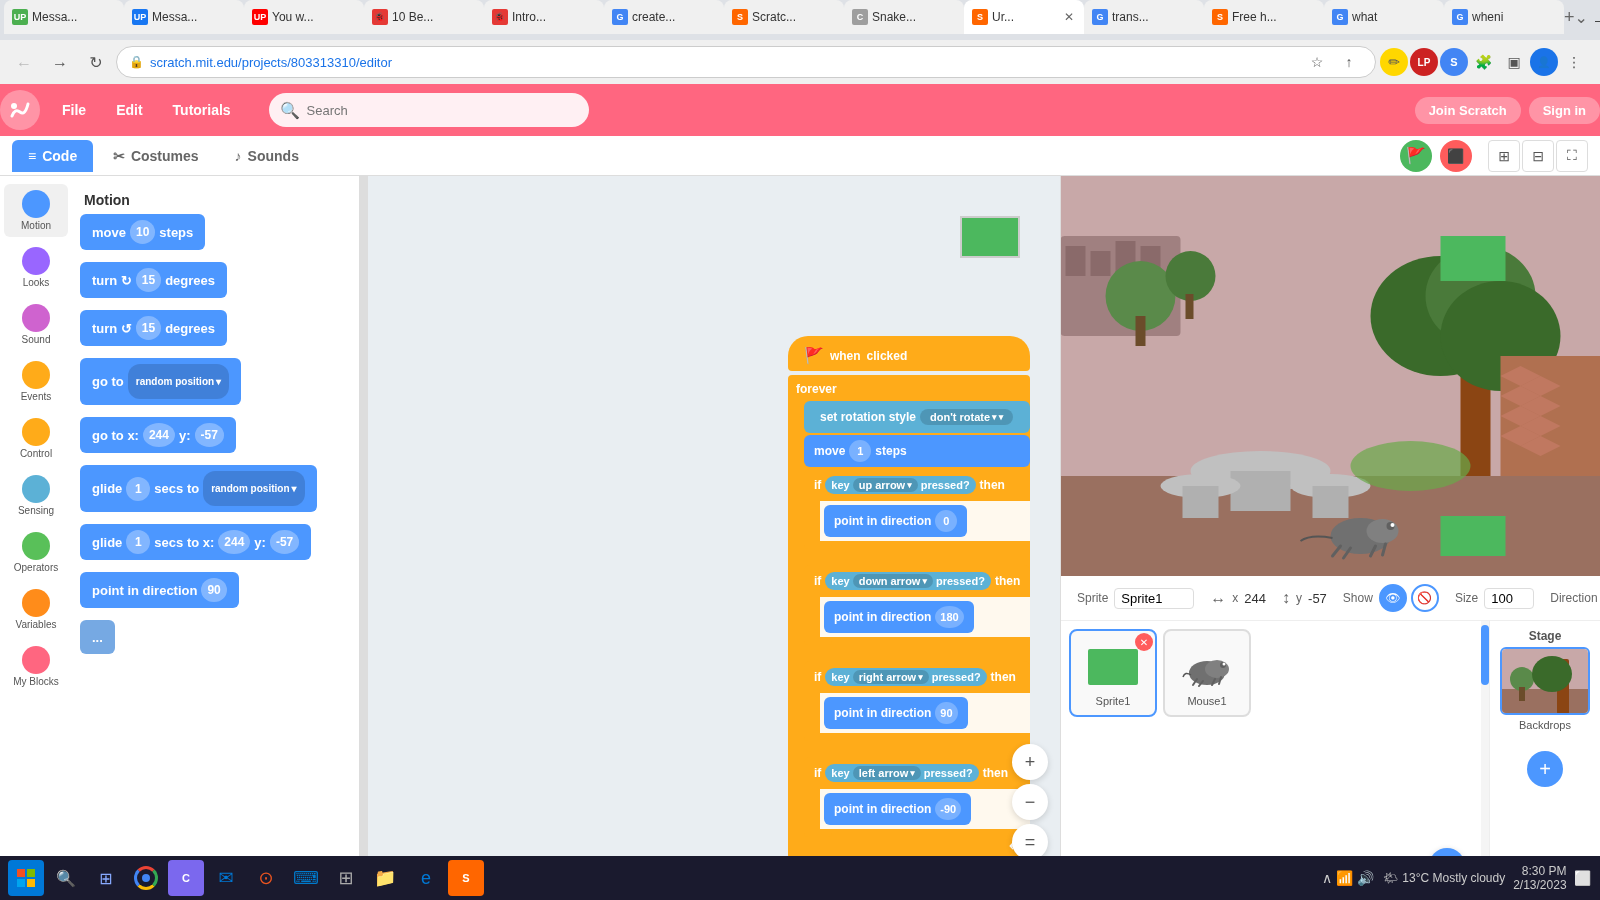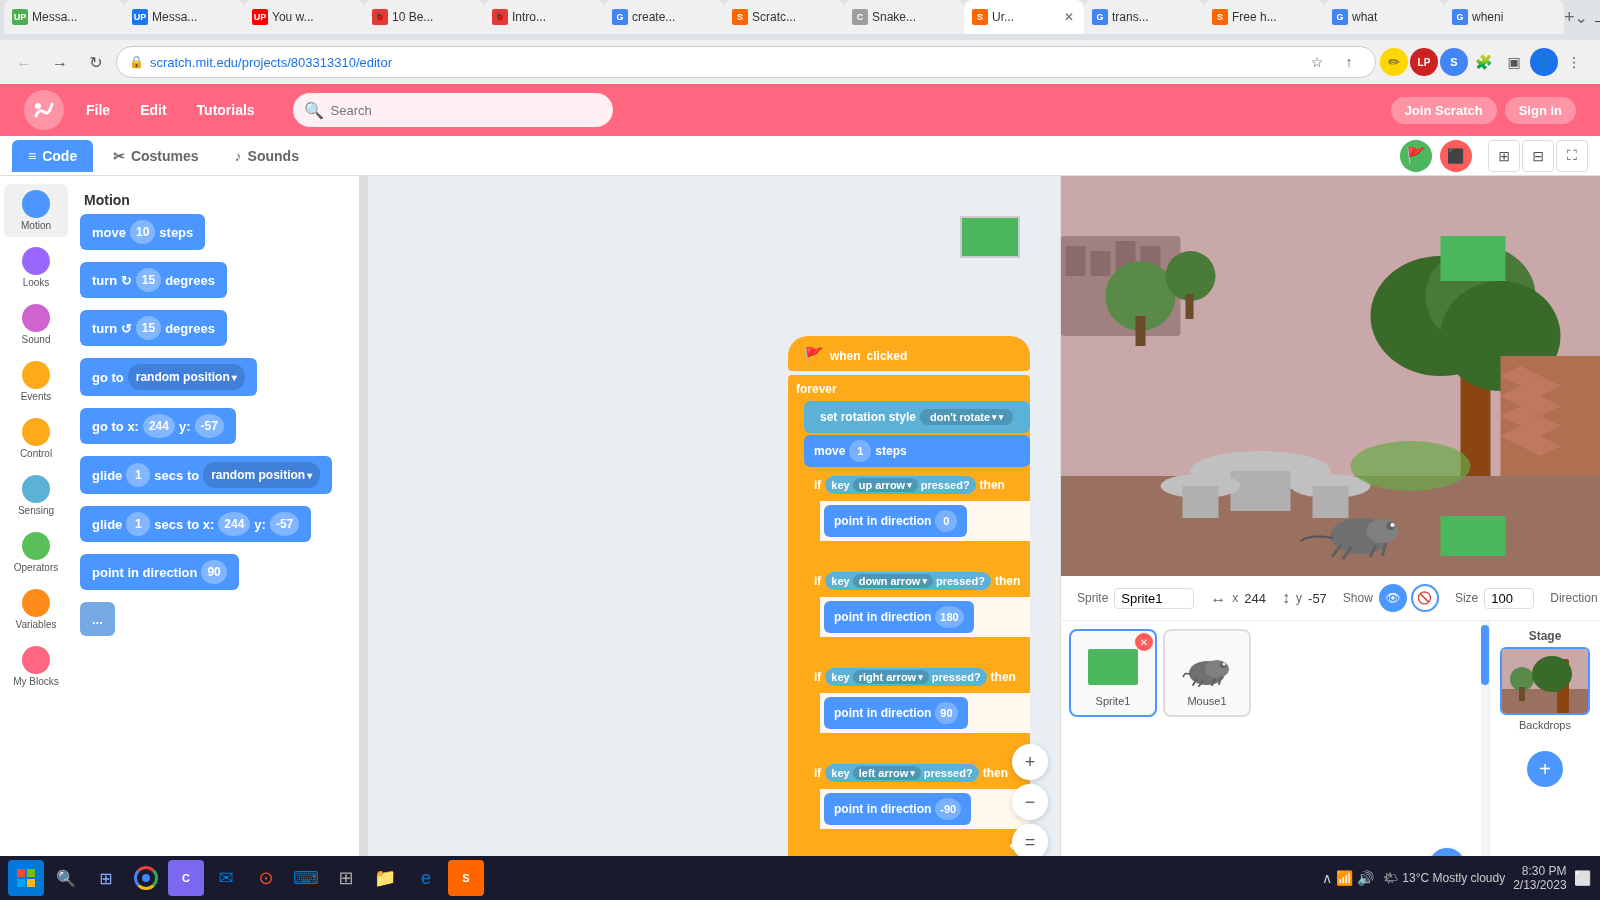--- a/index.html
+++ b/index.html
@@ -26,21 +26,21 @@
     .nav-btn.disabled { color: #bbb; cursor: default; }
     .url-bar { flex: 1; height: 32px; background: #fff; border: 1px solid #ccc; border-radius: 20px; display: flex; align-items: center; padding: 0 12px; gap: 6px; font-size: 13px; color: #333; }
     .url-lock { color: #555; font-size: 12px; }
     .url-text { flex: 1; font-size: 13px; color: #1a73e8; }
     .url-actions { display: flex; gap: 4px; }
     .url-action-btn { width: 28px; height: 28px; display: flex; align-items: center; justify-content: center; color: #555; font-size: 14px; cursor: pointer; border-radius: 50%; }
     .toolbar-extensions { display: flex; gap: 2px; align-items: center; padding-right: 4px; }
     .ext-btn { width: 28px; height: 28px; border-radius: 50%; display: flex; align-items: center; justify-content: center; cursor: pointer; font-size: 14px; color: #555; }
 
     
-    .scratch-header { height: 52px; background: #ff6680; display: flex; align-items: center; padding: 0 24px; gap: 8px; }
+    .scratch-header { height: 52px; background: #ff6680; display: flex; align-items: center; padding: 0 0; gap: 8px; }
     .scratch-logo { display: flex; align-items: center; gap: 6px; }
     .scratch-nav { display: flex; gap: 2px; }
     .scratch-nav-item { padding: 6px 14px; color: white; font-size: 14px; font-weight: 600; border-radius: 6px; cursor: pointer; }
     .scratch-search { flex: 1; max-width: 320px; margin-left: 16px; height: 34px; background: rgba(255,255,255,0.9); border-radius: 20px; display: flex; align-items: center; padding: 0 12px; gap: 6px; }
     .scratch-search input { border: none; outline: none; background: transparent; font-size: 13px; flex: 1; }
     .scratch-right { display: flex; align-items: center; gap: 8px; margin-left: auto; }
     .scratch-btn { padding: 6px 14px; background: rgba(255,255,255,0.3); color: white; font-size: 13px; font-weight: 600; border-radius: 20px; cursor: pointer; }
     .editor-tabs { height: 40px; background: #fff; display: flex; align-items: center; padding: 0 12px; gap: 4px; border-bottom: 1px solid #ddd; }
     .editor-tab { display: flex; align-items: center; gap: 6px; padding: 8px 16px; border-radius: 6px 6px 0 0; font-size: 14px; font-weight: 600; cursor: pointer; }
     .editor-tab.active { background: #4c97ff; color: white; }
@@ -60,21 +60,21 @@
     .block-categories { width: 72px; background: #fff; display: flex; flex-direction: column; align-items: center; padding: 8px 0; gap: 4px; overflow-y: auto; }
     .block-cat { display: flex; flex-direction: column; align-items: center; gap: 2px; cursor: pointer; padding: 6px 4px; border-radius: 6px; width: 64px; }
     .block-cat.active { background: #f0f0f0; }
     .block-cat-dot { width: 28px; height: 28px; border-radius: 50%; }
     .block-cat-label { font-size: 10px; color: #555; text-align: center; }
     .block-list { flex: 1; padding: 8px; overflow-y: auto; }
     .block-section-title { font-size: 14px; font-weight: 700; color: #333; padding: 8px 4px 6px; }
     .scratch-block { display: inline-flex; align-items: center; gap: 4px; border-radius: 6px; padding: 6px 12px; font-size: 13px; font-weight: 600; color: white; margin-bottom: 6px; cursor: pointer; user-select: none; min-height: 34px; }
     .scratch-block.motion { background: #4c97ff; }
     .block-val { background: rgba(255,255,255,0.3); border-radius: 50%; min-width: 24px; height: 24px; display: flex; align-items: center; justify-content: center; font-size: 12px; font-weight: 700; padding: 0 6px; }
-    .block-dropdown { background: rgba(0,0,0,0.15); border-radius: 12px; padding: 6px 8px; font-size: 12px; display: flex; align-items: center; gap: 2px; }
+    .block-dropdown { background: rgba(0,0,0,0.15); border-radius: 12px; padding: 12px 8px; font-size: 10px; display: flex; align-items: center; gap: 2px; }
     .block-dropdown::after { content: '▾'; font-size: 10px; }
 
     
     .scripting-area { flex: 1; background: #e9eef2; position: relative; overflow: hidden; }
     .zoom-controls { position: absolute; right: 12px; bottom: 40px; display: flex; flex-direction: column; gap: 4px; }
     .zoom-btn { width: 36px; height: 36px; background: white; border-radius: 50%; display: flex; align-items: center; justify-content: center; cursor: pointer; font-size: 18px; color: #555; box-shadow: 0 2px 6px rgba(0,0,0,0.15); }
     .scripting-footer { position: absolute; bottom: 0; left: 0; right: 0; height: 36px; background: #fff; border-top: 1px solid #ddd; display: flex; align-items: center; justify-content: center; font-size: 13px; color: #555; cursor: pointer; }
 
     
     .right-panel { width: 540px; display: flex; flex-direction: column; border-left: 1px solid #ddd; flex-shrink: 0; }

